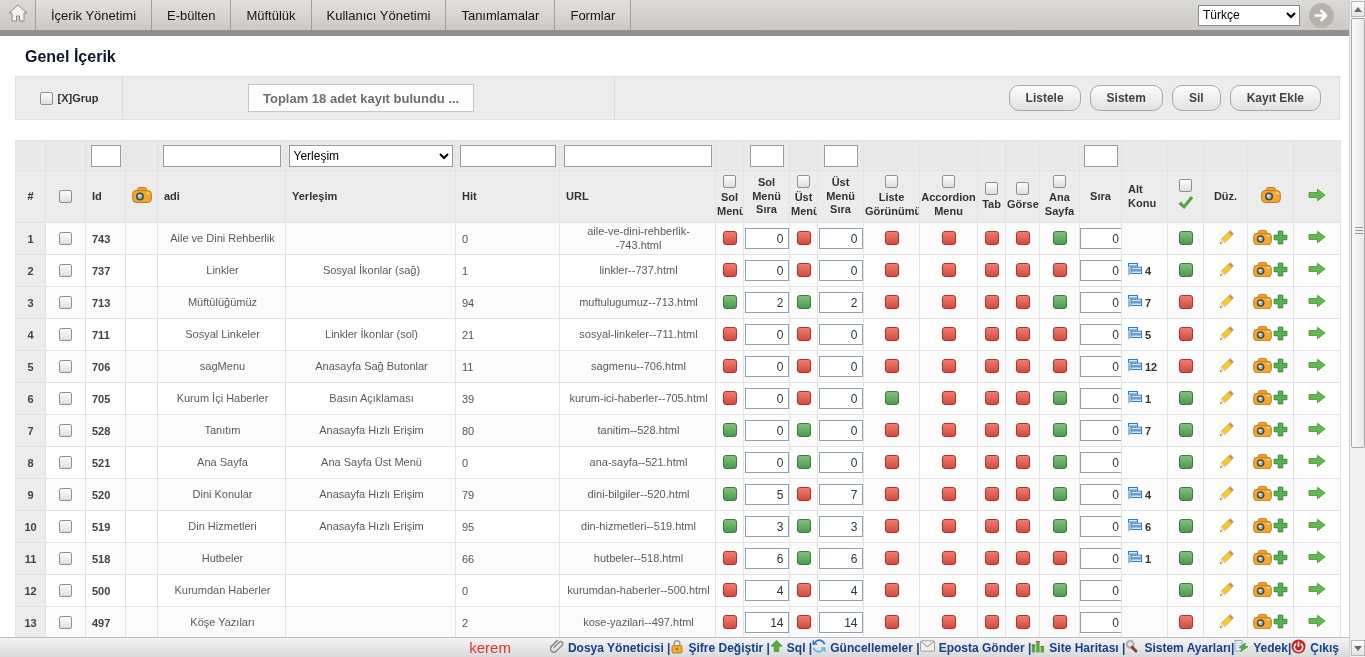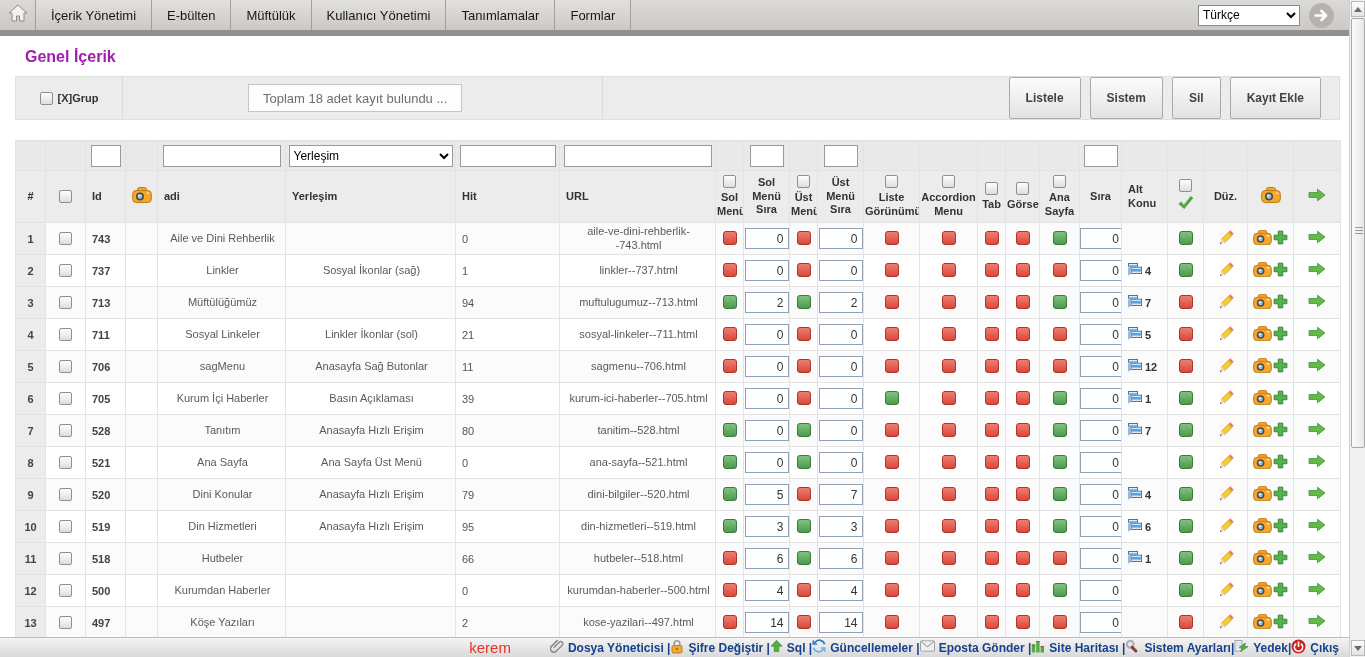--- a/index.html
+++ b/index.html
@@ -14,32 +14,32 @@
   .nav-home { width:36px; display:flex; align-items:center; justify-content:center;
     border-right:1px solid #a3a09c; }
   .nav-item { display:flex; align-items:center; padding:0 15px; font-size:13px; font-weight:normal;
     color:#17171a; border-right:1px solid #a3a09c; background:linear-gradient(#e2e0dd,#ccc9c5);
     cursor:pointer; white-space:nowrap; }
   .nav-right { margin-left:auto; display:flex; align-items:center; gap:8px; padding-right:14px; }
   .lang-select { width:102px; height:21px; font-size:12px; border:1px solid #8a8a8a; background:#fff; }
   .go-btn { width:27px; height:27px; border:none; background:transparent; cursor:pointer; }
 
   
-  .page-title { position:absolute; top:48px; left:25px; font-size:16px; font-weight:bold; color:#a21caf; }
+  .page-title { position:absolute; top:48px; left:25px; font-size:16px; font-weight:bold; color:#0f172a; }
   .toolbar { position:absolute; top:76px; left:15px; width:1325px; height:44px; background:#ececec;
     border:1px solid #e0e0e0; display:flex; align-items:center; }
   .tb-grup { width:107px; display:flex; align-items:center; justify-content:center; gap:5px;
     align-self:stretch; border-right:1px solid #dadada; }
   .tb-grup span { font-size:11px; font-weight:bold; color:#333; }
   .tb-count { margin-left:125px; height:28px; padding:0 14px; background:#fdfdfd; border:1px solid #c6c6c6;
-    display:flex; align-items:center; font-size:13px; font-weight:normal; color:#6e6e6e; }
+    display:flex; align-items:center; font-size:13px; font-weight:bold; color:#6e6e6e; }
   .tb-sep { align-self:stretch; width:1px; background:#dadada; margin-left:140px; }
   .tb-buttons { margin-left:auto; display:flex; gap:9px; padding-right:18px; }
-  .btn { height:42px; padding:0 16px; background:linear-gradient(#fcfcfc,#e2e2e2); border:1px solid #a9a9a9;
-    border-radius:2px; font-size:12px; font-weight:bold; color:#444; cursor:pointer;
+  .btn { height:26px; padding:0 16px; background:linear-gradient(#fcfcfc,#e2e2e2); border:1px solid #a9a9a9;
+    border-radius:10px; font-size:12px; font-weight:bold; color:#444; cursor:pointer;
     font-family:"Liberation Sans",sans-serif; }
 
   
   table.grid { position:absolute; top:140px; left:15px; width:1325px; border-collapse:collapse;
     table-layout:fixed; font-size:11px; color:#555; }
   .grid td, .grid th { border:1px solid #e3e3e3; vertical-align:middle; text-align:center; overflow:hidden; }
   .filter-row td { background:#e9e9e9; height:30px; }
   .head-row th { background:#ececec; height:52px; font-size:11px; font-weight:bold; color:#333;
     line-height:1.25; padding:2px 1px; }
   .head-row th.al, .grid td.al { text-align:left; padding-left:6px; }

